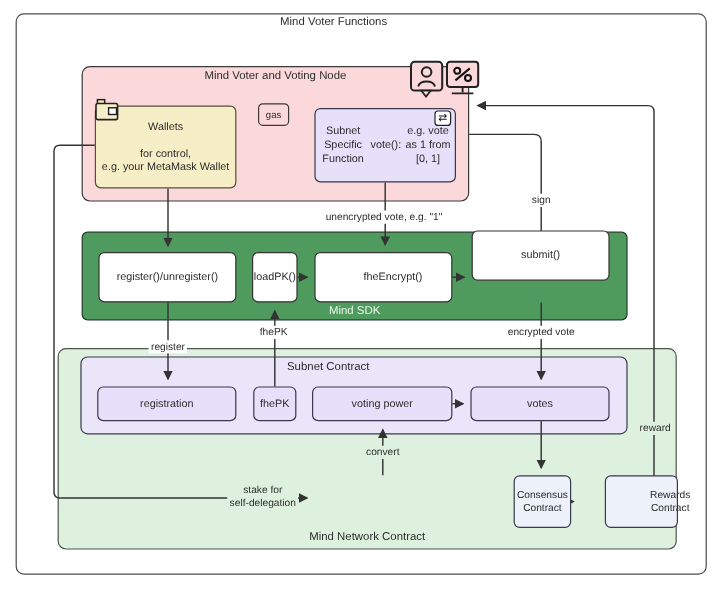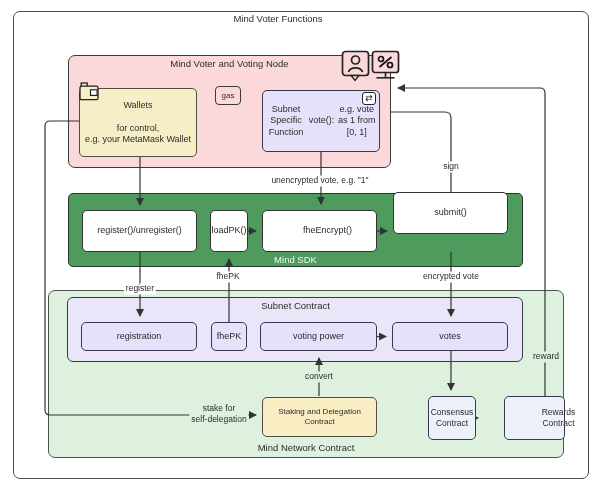--- a/index.html
+++ b/index.html
@@ -9,21 +9,21 @@
   .container{border-radius:7px;}
   .outer{left:13px;top:11px;width:576px;height:468px;border:1.4px solid #4c4c4c;background:#fff;}
   .outer-title{left:13px;top:13px;width:530px;text-align:center;font-size:9.5px;}
   .pink{left:68px;top:55px;width:323px;height:113px;background:#fbd9da;border:1.3px solid #3a3a3a;}
   .pink-title{left:68px;top:58px;width:323px;text-align:center;font-size:9.5px;}
   .sdk{left:68px;top:193px;width:455px;height:74px;background:#4f9b5e;border:1.3px solid #223b28;border-radius:5px;}
   .sdk-title{left:68px;top:254px;width:455px;text-align:center;font-size:9.5px;color:#eef7ee;}
   .lgreen{left:48px;top:290px;width:516px;height:168px;background:#def1df;border:1.3px solid #4b554b;}
   .lgreen-title{left:48px;top:442px;width:516px;text-align:center;font-size:9.5px;}
   .subnet{left:67px;top:297px;width:456px;height:65px;background:#eae5f9;border:1.2px solid #38384f;border-radius:6px;}
-  .subnet-title{left:82px;top:300px;width:427px;text-align:center;font-size:9.5px;}
+  .subnet-title{left:60px;top:300px;width:427px;text-align:center;font-size:9.5px;}
   .node{display:flex;align-items:center;justify-content:center;text-align:center;
     font-size:9px;border-radius:5px;line-height:1.25;}
   .wallets{left:79px;top:88px;width:118px;height:69px;background:#f6eec6;border:1.2px solid #54503e;
     flex-direction:column;}
   .votefn{left:262px;top:90px;width:118px;height:62px;background:#e6e0fa;border:1.2px solid #38384f;
     flex-direction:row;}
   .white-node{background:#fff;border:1.2px solid #333;}
   .purple-node{background:#e6e0fa;border:1.1px solid #38384f;}
   .staking{left:262px;top:397px;width:115px;height:40px;background:#f8edc3;border:1.2px solid #54503e;font-size:8px;}
   .contract{background:#edf1fa;border:1.2px solid #38384f;font-size:8.5px;flex-direction:column;}
@@ -142,23 +142,20 @@
   <div class="abs node purple-node" style="left:211px;top:322px;width:36px;height:29px;">
     <span>fhePK</span>
     </div>
   <div class="abs node purple-node" style="left:260px;top:322px;width:117px;height:29px;">
     <span>voting power</span>
     </div>
   <div class="abs node purple-node" style="left:392px;top:322px;width:116px;height:29px;">
     <span>votes</span>
     </div>
 
-  <div class="abs node staking">
-    <span>Staking and Delegation Contract</span>
-    </div>
   <div class="abs node contract" style="left:428px;top:396px;width:48px;height:44px;">
     <div>Consensus</div>
     <div>Contract</div>
     </div>
   <div class="abs node contract" style="left:504px;top:396px;width:61px;height:44px;padding-left:48px;">
     <div>Rewards</div>
     <div>Contract</div>
     </div>
 
   <div class="edge-label on-white" style="left:320px;top:181px;">unencrypted vote, e.g. "1"</div>

